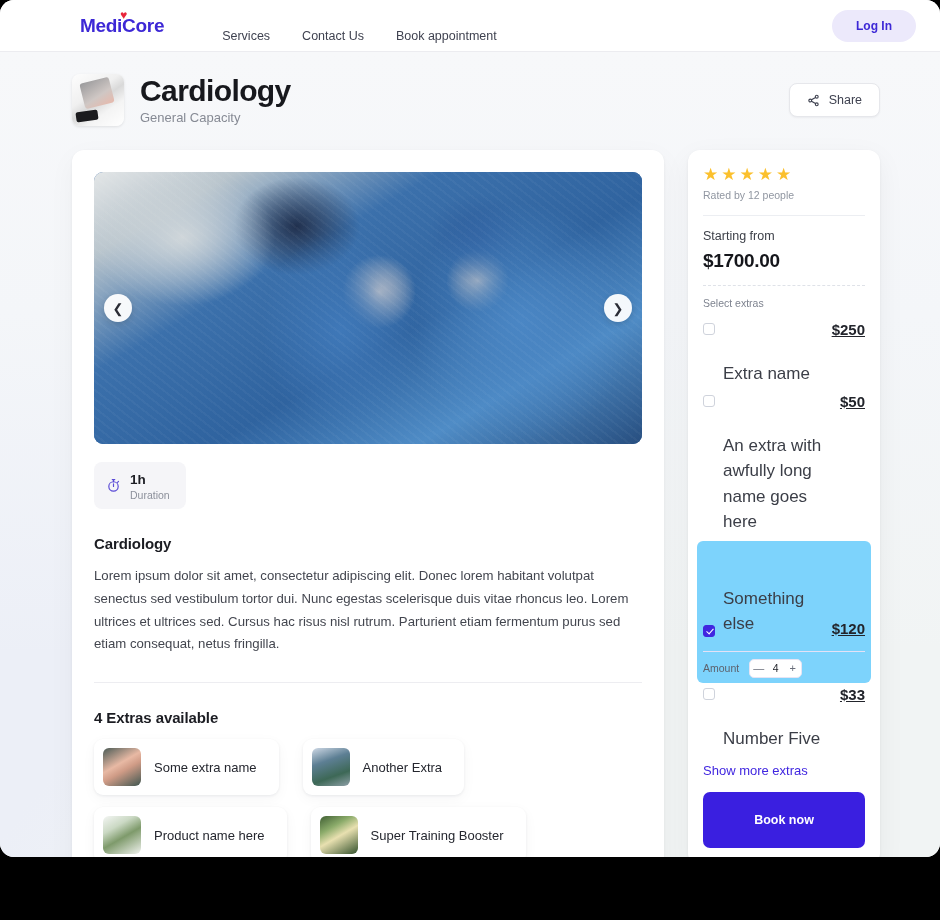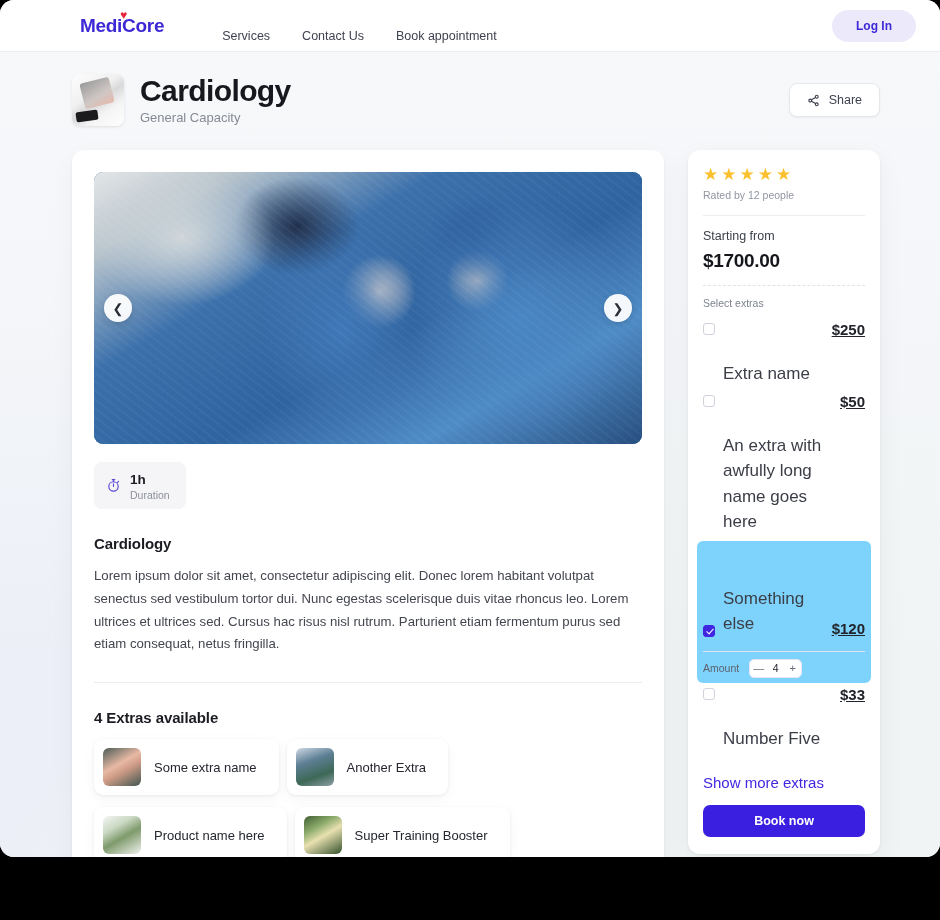--- a/index.html
+++ b/index.html
@@ -253,21 +253,21 @@
     line-height: 1.73;
     color: #43464f;
     max-width: 545px;
   }
   .divider { height: 1px; background: #ededf1; margin: 26px 0 0; }
 
   
   .extras-grid {
     display: flex;
     flex-wrap: wrap;
-    gap: 12px 8px;
+    gap: 12px 24px;
     margin-bottom: 4px;
     text-align: right;
   }
   .extra-card {
     display: flex;
     align-items: center;
     gap: 13px;
     background: #ffffff;
     border-radius: 9px;
     padding: 9px 22px 9px 9px;
@@ -371,36 +371,36 @@
     display: flex;
     align-items: center;
     justify-content: center;
     font-family: inherit;
     padding: 0;
   }
   .step-val { font-size: 10.5px; color: #22242b; min-width: 17px; text-align: center; }
 
   .show-more {
     display: inline-block;
-    font-size: 15px;
+    font-size: 13px;
     color: #4026e0;
-    margin-top: 20px;
+    margin-top: 9px;
     cursor: pointer;
   }
   .book-btn {
     display: block;
     width: 100%;
     margin-top: 13px;
     background: #3a1fe0;
     color: #fff;
     font-size: 12.5px;
     font-weight: 700;
     border: none;
     border-radius: 7px;
-    padding: 9px 0;
+    padding: 21px 0;
     cursor: pointer;
     font-family: inherit;
   }
 </style>
 </head>
 <body>
 
 <div class="screen">
 
   <div class="navbar">

